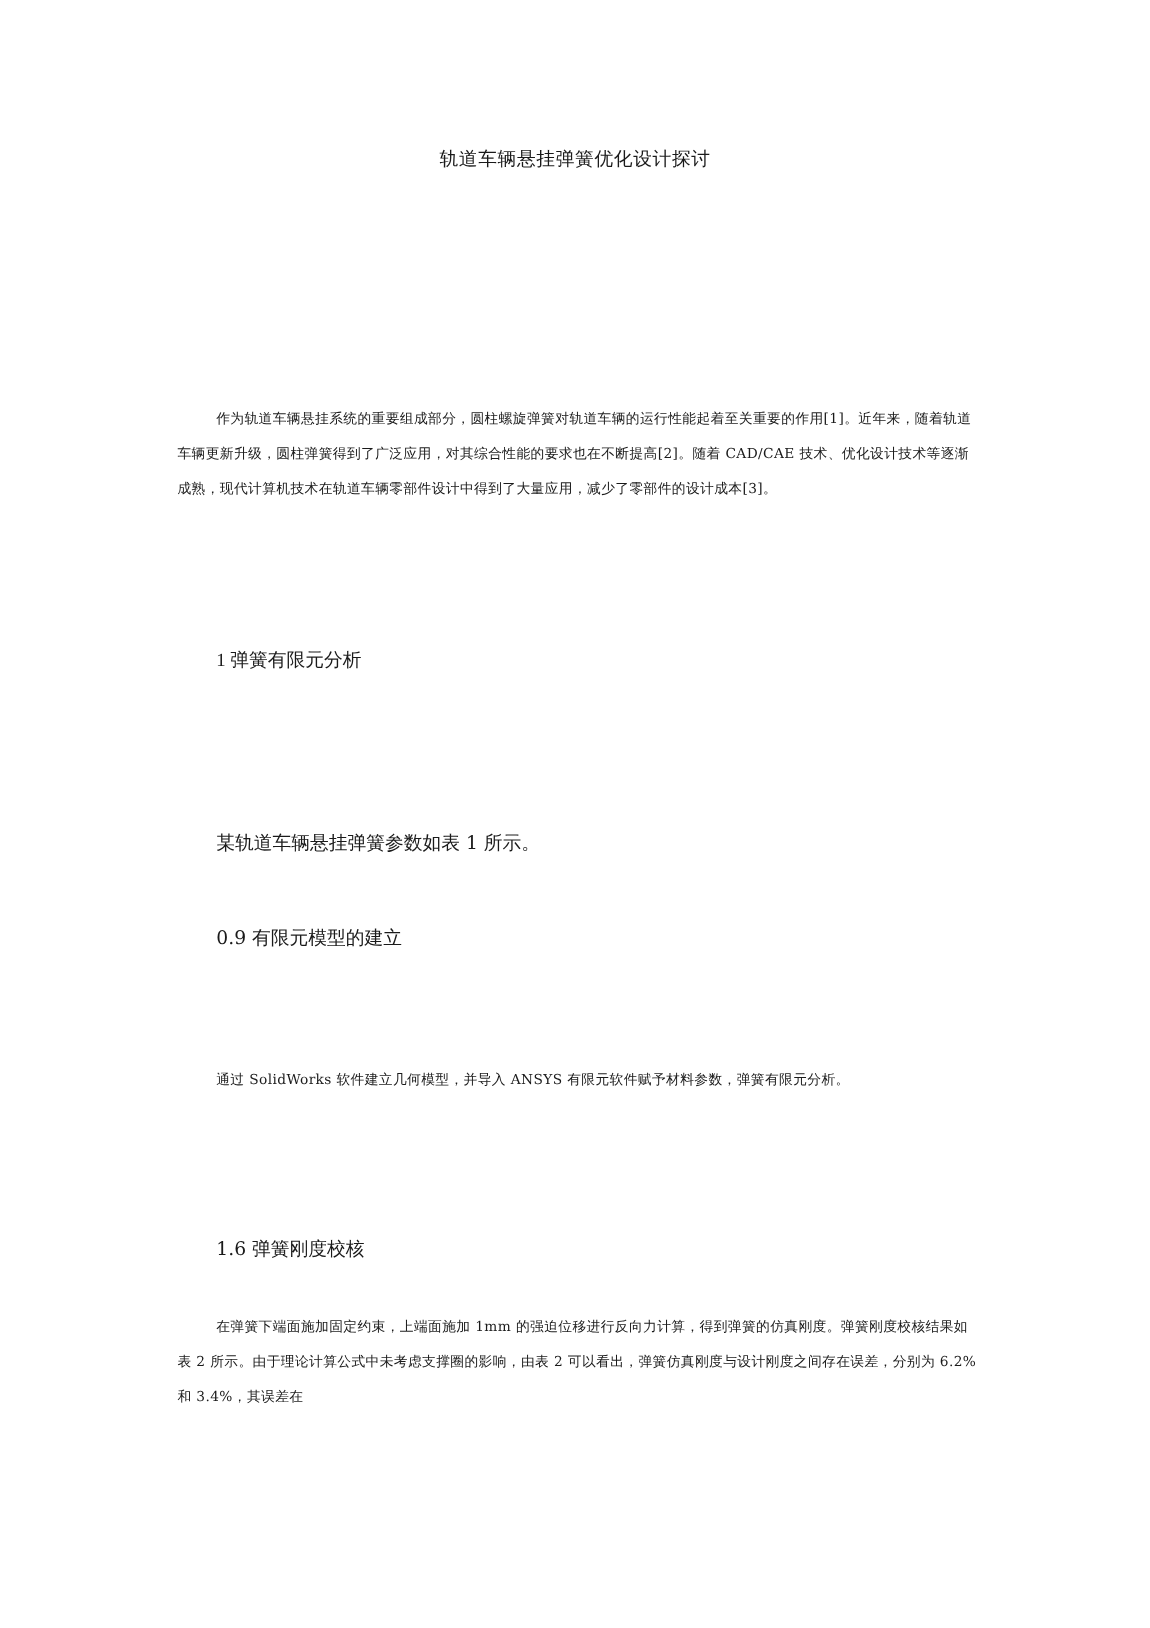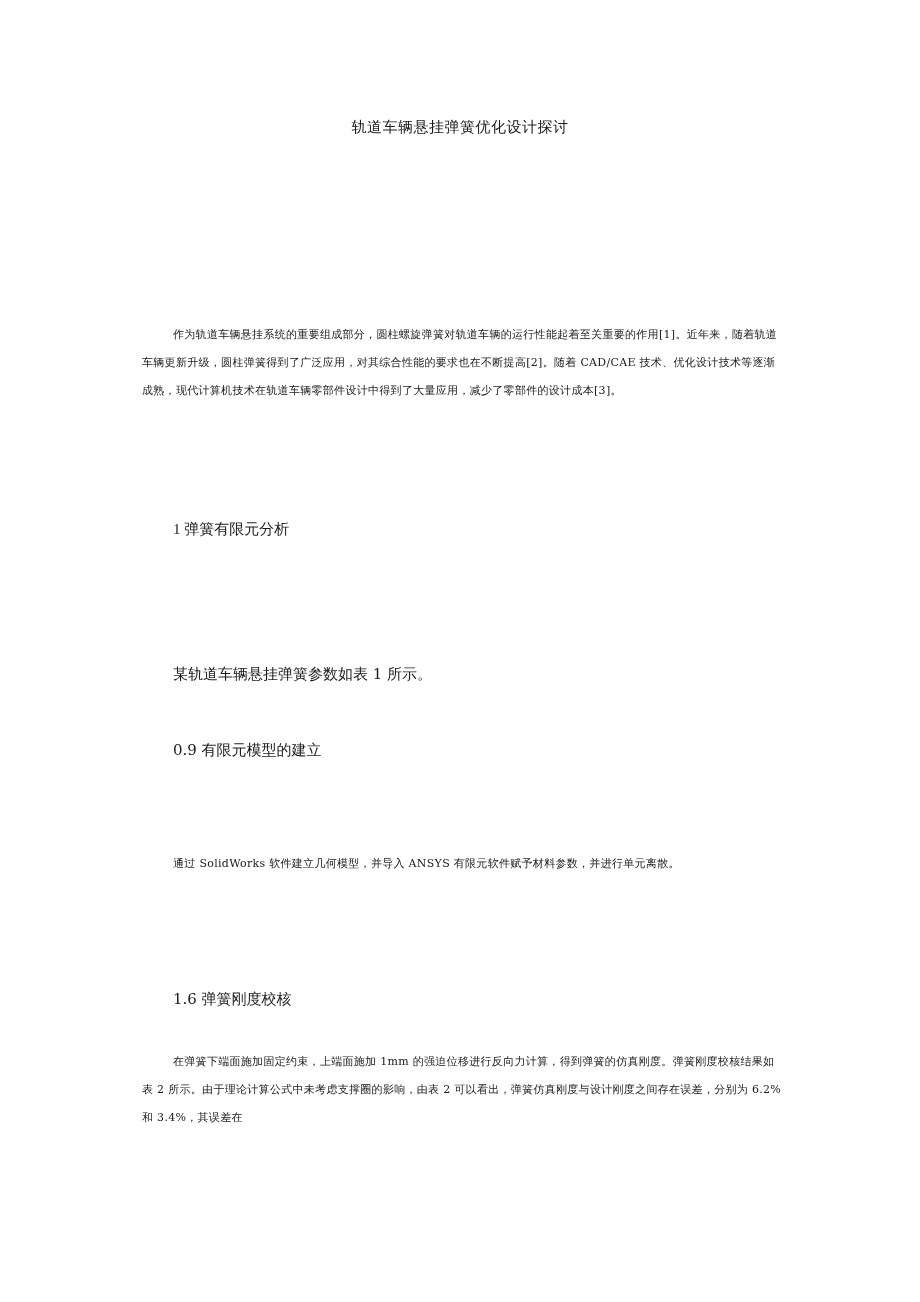--- a/index.html
+++ b/index.html
@@ -59,18 +59,18 @@
 
 
   <div class="block indent" style="top:321px;">作为轨道车辆悬挂系统的重要组成部分，圆柱螺旋弹簧对轨道车辆的运行性能起着至关重要的作用[1]。近年来，随着轨道车辆更新升级，圆柱弹簧得到了广泛应用，对其综合性能的要求也在不断提高[2]。随着 CAD/CAE 技术、优化设计技术等逐渐成熟，现代计算机技术在轨道车辆零部件设计中得到了大量应用，减少了零部件的设计成本[3]。</div>
 
   <div class="heading" style="top:518px;font-family:Liberation Serif, serif;">1 弹簧有限元分析</div>
 
   <div class="heading" style="top:628px;margin-top:35px;">某轨道车辆悬挂弹簧参数如表 1 所示。</div>
 
   <div class="heading" style="top:739px;">0.9 有限元模型的建立</div>
 
-  <div class="block indent" style="top:850px;">通过 SolidWorks 软件建立几何模型，并导入 ANSYS 有限元软件赋予材料参数，并进行单元离散。</div>
+  <div class="block indent" style="top:850px;">通过 SolidWorks 软件建立几何模型，并导入 ANSYS 有限元软件赋予材料参数，弹簧有限元分析。</div>
 
   <div class="heading" style="top:988px;">1.6 弹簧刚度校核</div>
 
   <div class="block indent" style="top:1048px;">在弹簧下端面施加固定约束，上端面施加 1mm 的强迫位移进行反向力计算，得到弹簧的仿真刚度。弹簧刚度校核结果如表 2 所示。由于理论计算公式中未考虑支撑圈的影响，由表 2 可以看出，弹簧仿真刚度与设计刚度之间存在误差，分别为 6.2%和 3.4%，其误差在</div>
 </div>
 
 </body></html>

